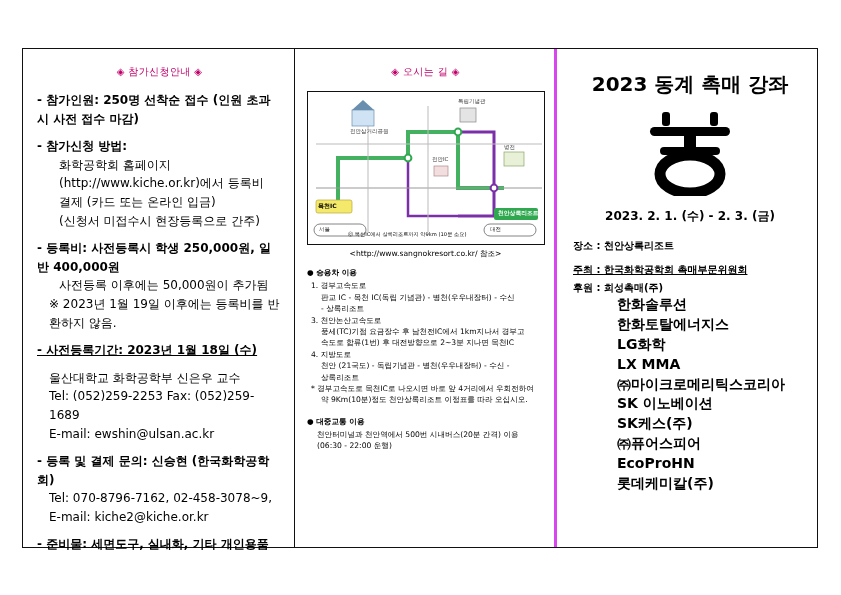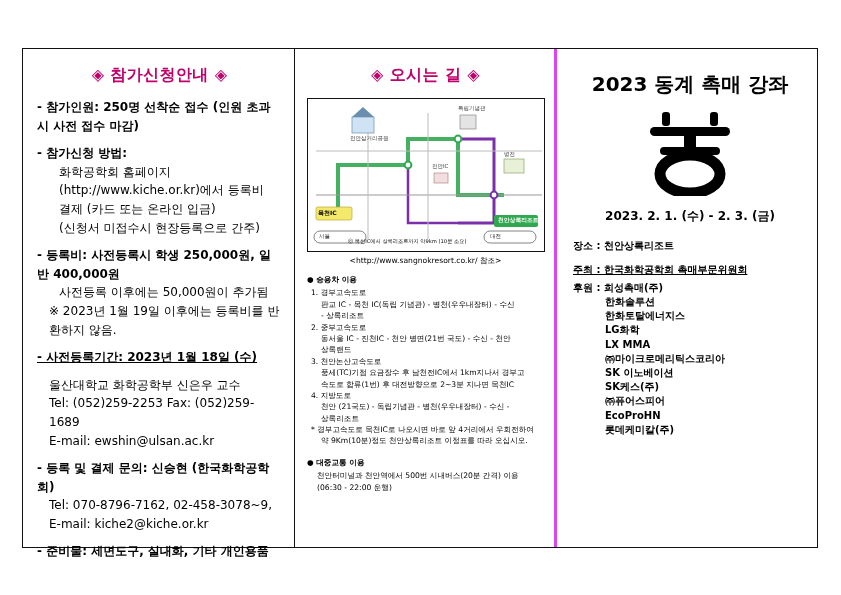--- a/index.html
+++ b/index.html
@@ -45,22 +45,22 @@
     border-right: 3px solid #d946ef;
   }
   .col-right {
     width: 260px;
     padding: 22px 10px 10px 16px;
   }
 
   
   .sec-title {
     text-align: center;
-    font-weight: bold;
-    font-size: 16px;
+    font-weight: normal;
+    font-size: 10px;
     color: #C0006B;
     margin-bottom: 12px;
     letter-spacing: 0.4px;
   }
 
   .bullets {
     font-size: 12px;
     line-height: 1.55;
     color: #000;
   }
@@ -130,22 +130,22 @@
   .info-line {
     font-size: 10px;
     font-weight: bold;
     margin-bottom: 10px;
   }
   .sponsor-head {
     font-size: 10px;
     font-weight: bold;
   }
   .sponsor-list {
-    margin-left: 32px;
-    font-size: 10px;
+    margin-left: 44px;
+    font-size: 14px;
     font-weight: bold;
     line-height: 1.42;
   }
 </style>
 </head>
 <body>
 
 <div class="page">
   <div class="sheet">
 
@@ -246,26 +246,20 @@
 
       <div class="route">
 
         <div class="dot-hd">● 승용차 이용</div>
         <div class="ind2">
           <div>
             <span>1.</span>
             <span>경부고속도로</span>
             <div class="ind">판교 IC - 목천 IC(독립 기념관) - 병천(우우내장터) - 수신</div>
             <div class="ind">- 상록리조트</div>
-          </div>
-          <div>
-            <span>2.</span>
-            <span>중부고속도로</span>
-            <div class="ind">동서울 IC - 진천IC - 천안 병면(21번 국도) - 수신 - 천안</div>
-            <div class="ind">상록랜드</div>
           </div>
           <div>
             <span>3.</span>
             <span>천안논산고속도로</span>
             <div class="ind">풍세(TC)기점 요금장수 후 남천전IC에서 1km지나서 경부고</div>
             <div class="ind">속도로 합류(1번) 후 대전방향으로 2~3분 지나면 목천IC</div>
           </div>
           <div>
             <span>4.</span>
             <span>지방도로</span>

